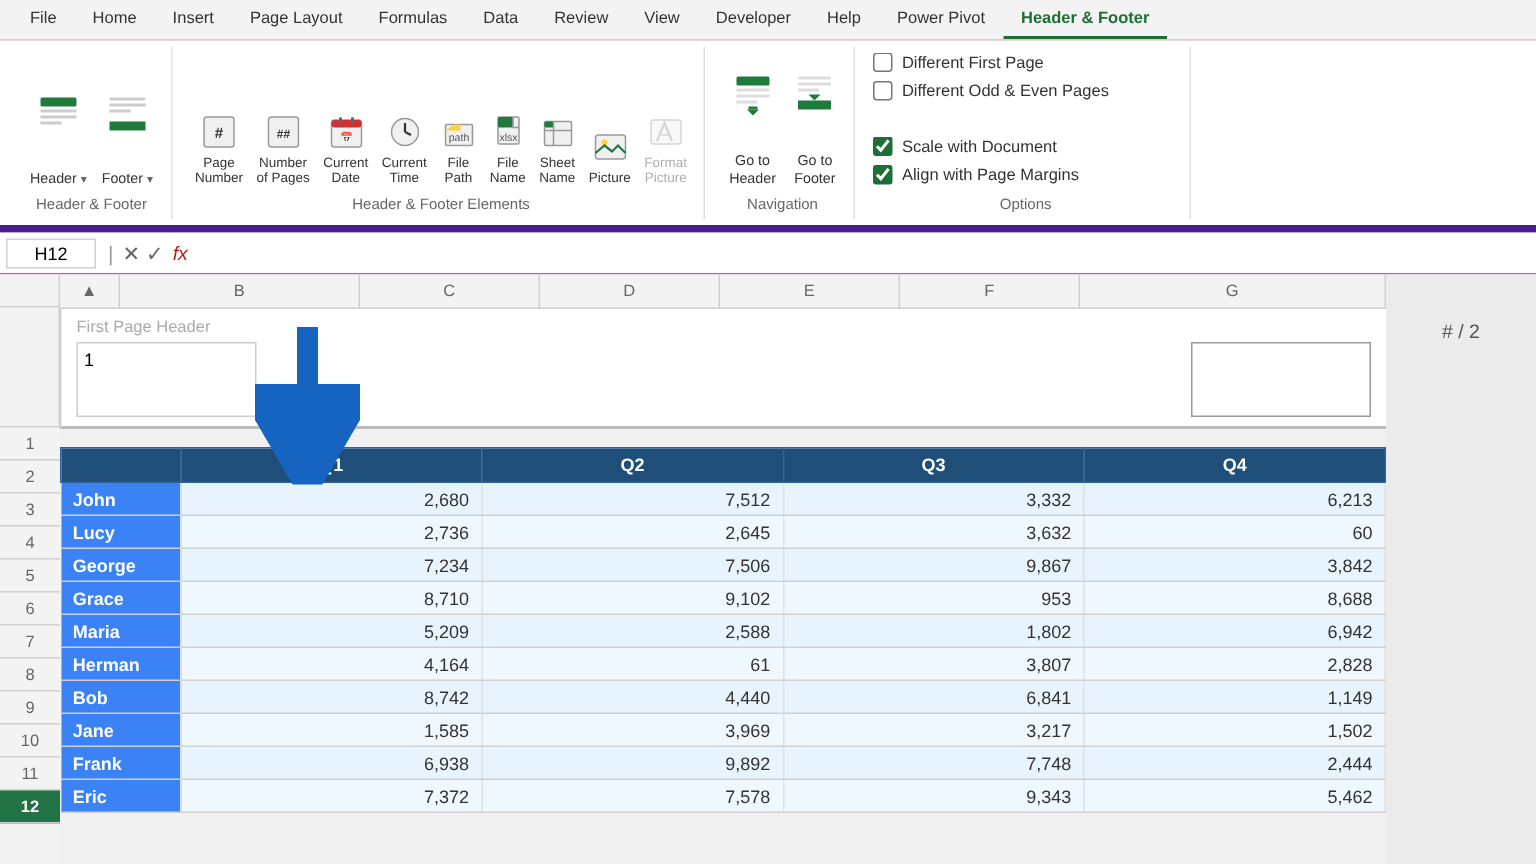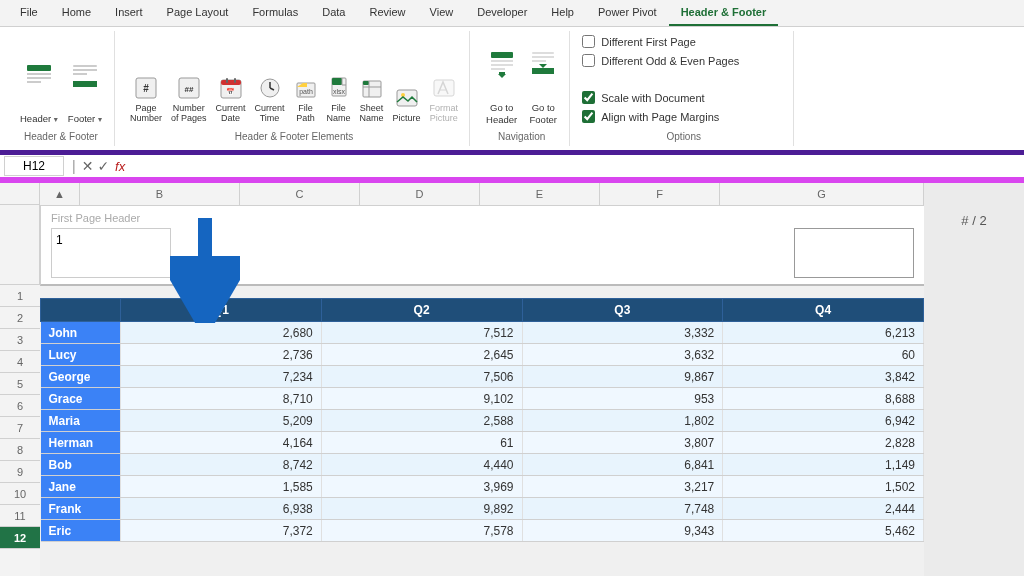--- a/index.html
+++ b/index.html
@@ -23,21 +23,21 @@
     .ribbon-btn-small .btn-icon { font-size: 18px; }
     .ribbon-btn-small .btn-label { font-size: 9px; color: #333; text-align: center; white-space: nowrap; line-height: 1.1; }
 
     
     .options-group { display: flex; flex-direction: column; padding: 4px 8px; border-right: 1px solid #e0e0e0; justify-content: center; gap: 4px; min-width: 220px; }
     .option-row { display: flex; align-items: center; gap: 6px; font-size: 11px; color: #333; }
     .option-row input[type=checkbox] { margin: 0; accent-color: #1e6f36; }
     .options-label { font-size: 10px; color: #666; margin-top: 4px; text-align: center; }
 
     
-    .formula-bar { display: flex; align-items: center; background: #fff; border-bottom: 6px solid #d946ef; padding: 2px 4px; height: 28px; }
+    .formula-bar { display: flex; align-items: center; background: #fff; border-bottom: 1px solid #d946ef; padding: 2px 4px; height: 28px; }
     .cell-ref { width: 60px; border: 1px solid #d0d0d0; padding: 2px 4px; font-size: 12px; text-align: center; margin-right: 4px; }
     .formula-sep { color: #999; margin: 0 4px; font-size: 14px; }
     .formula-check { color: #666; cursor: pointer; margin: 0 2px; font-size: 14px; }
     .formula-input { flex: 1; border: none; outline: none; font-size: 12px; padding: 2px 4px; }
 
     
     .spreadsheet-container { display: flex; background: #f0f0f0; height: calc(576px - 120px - 28px); overflow: hidden; }
     .row-header { height: 22px; border-bottom: 1px solid #d0d0d0; display: flex; align-items: center; justify-content: center; font-size: 11px; color: #666; }
     .row-header.active { background: #217346; color: white; font-weight: bold; }
 

